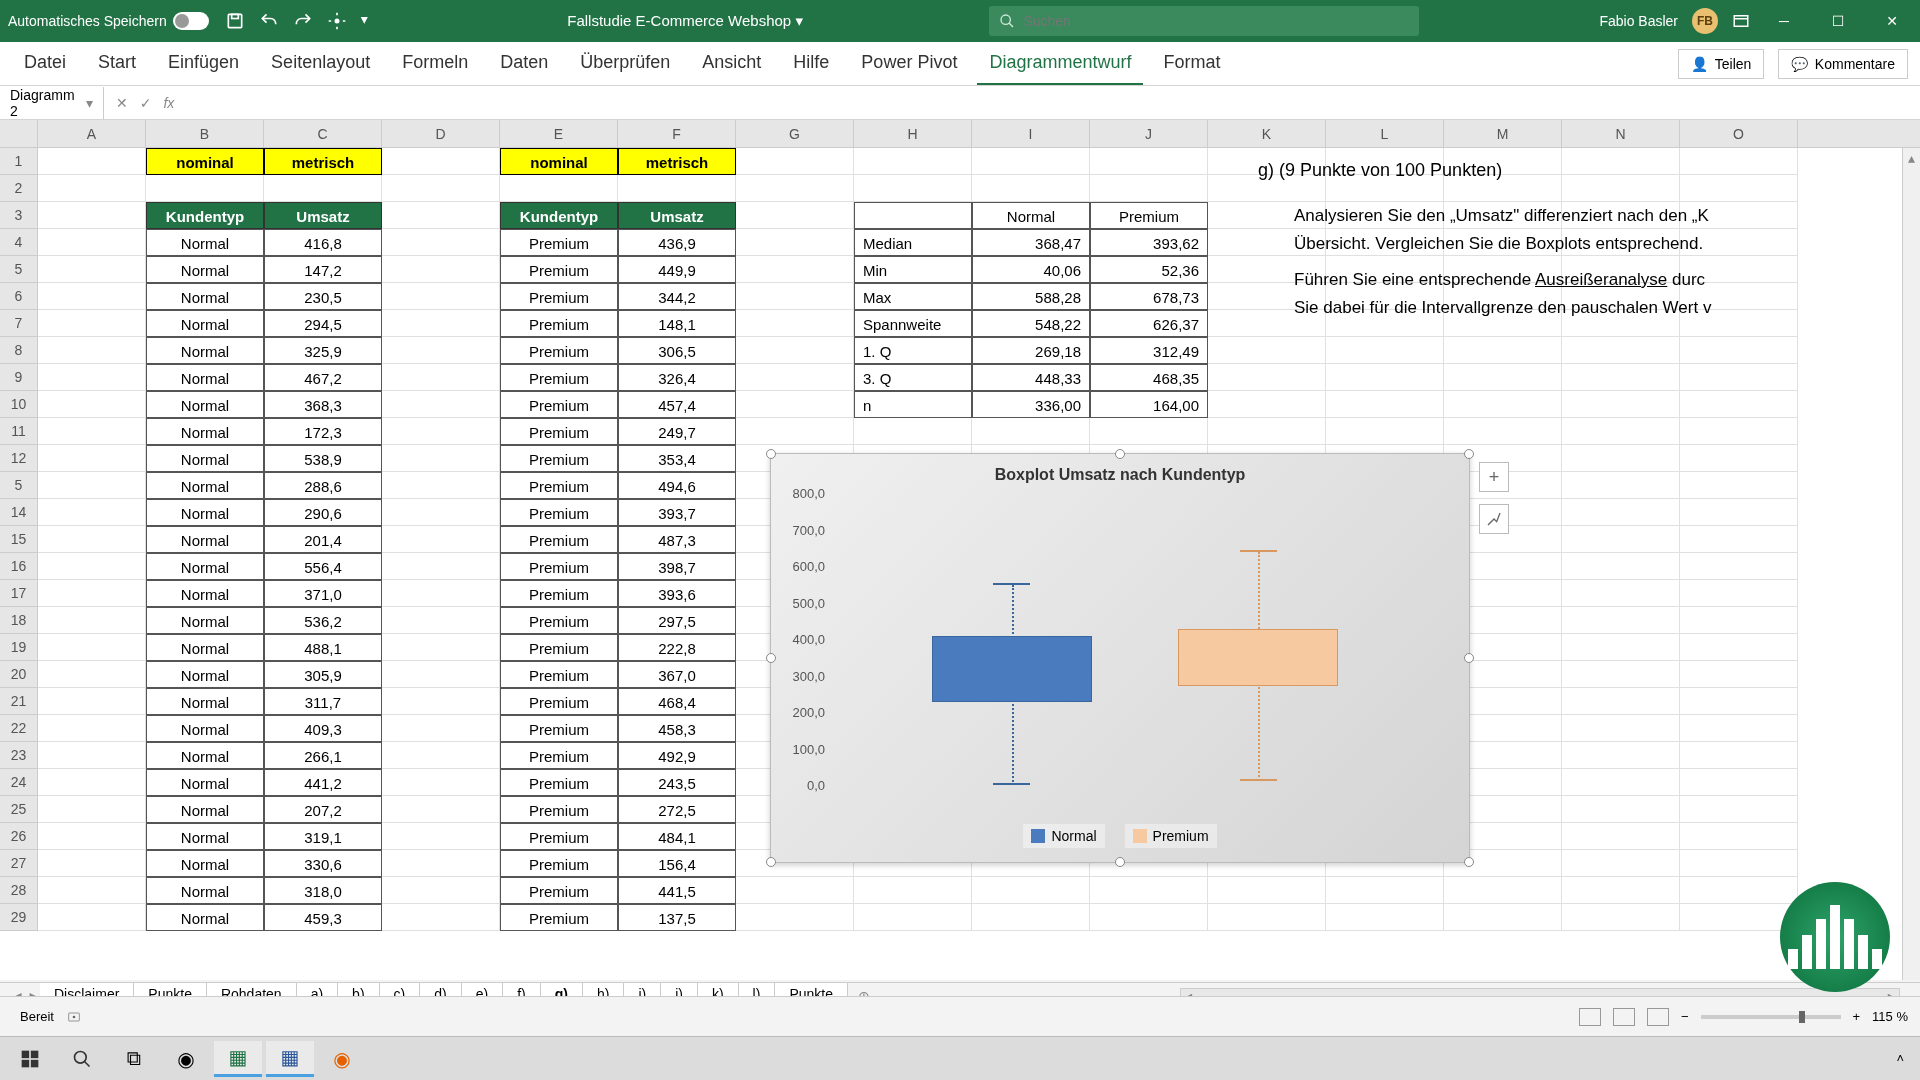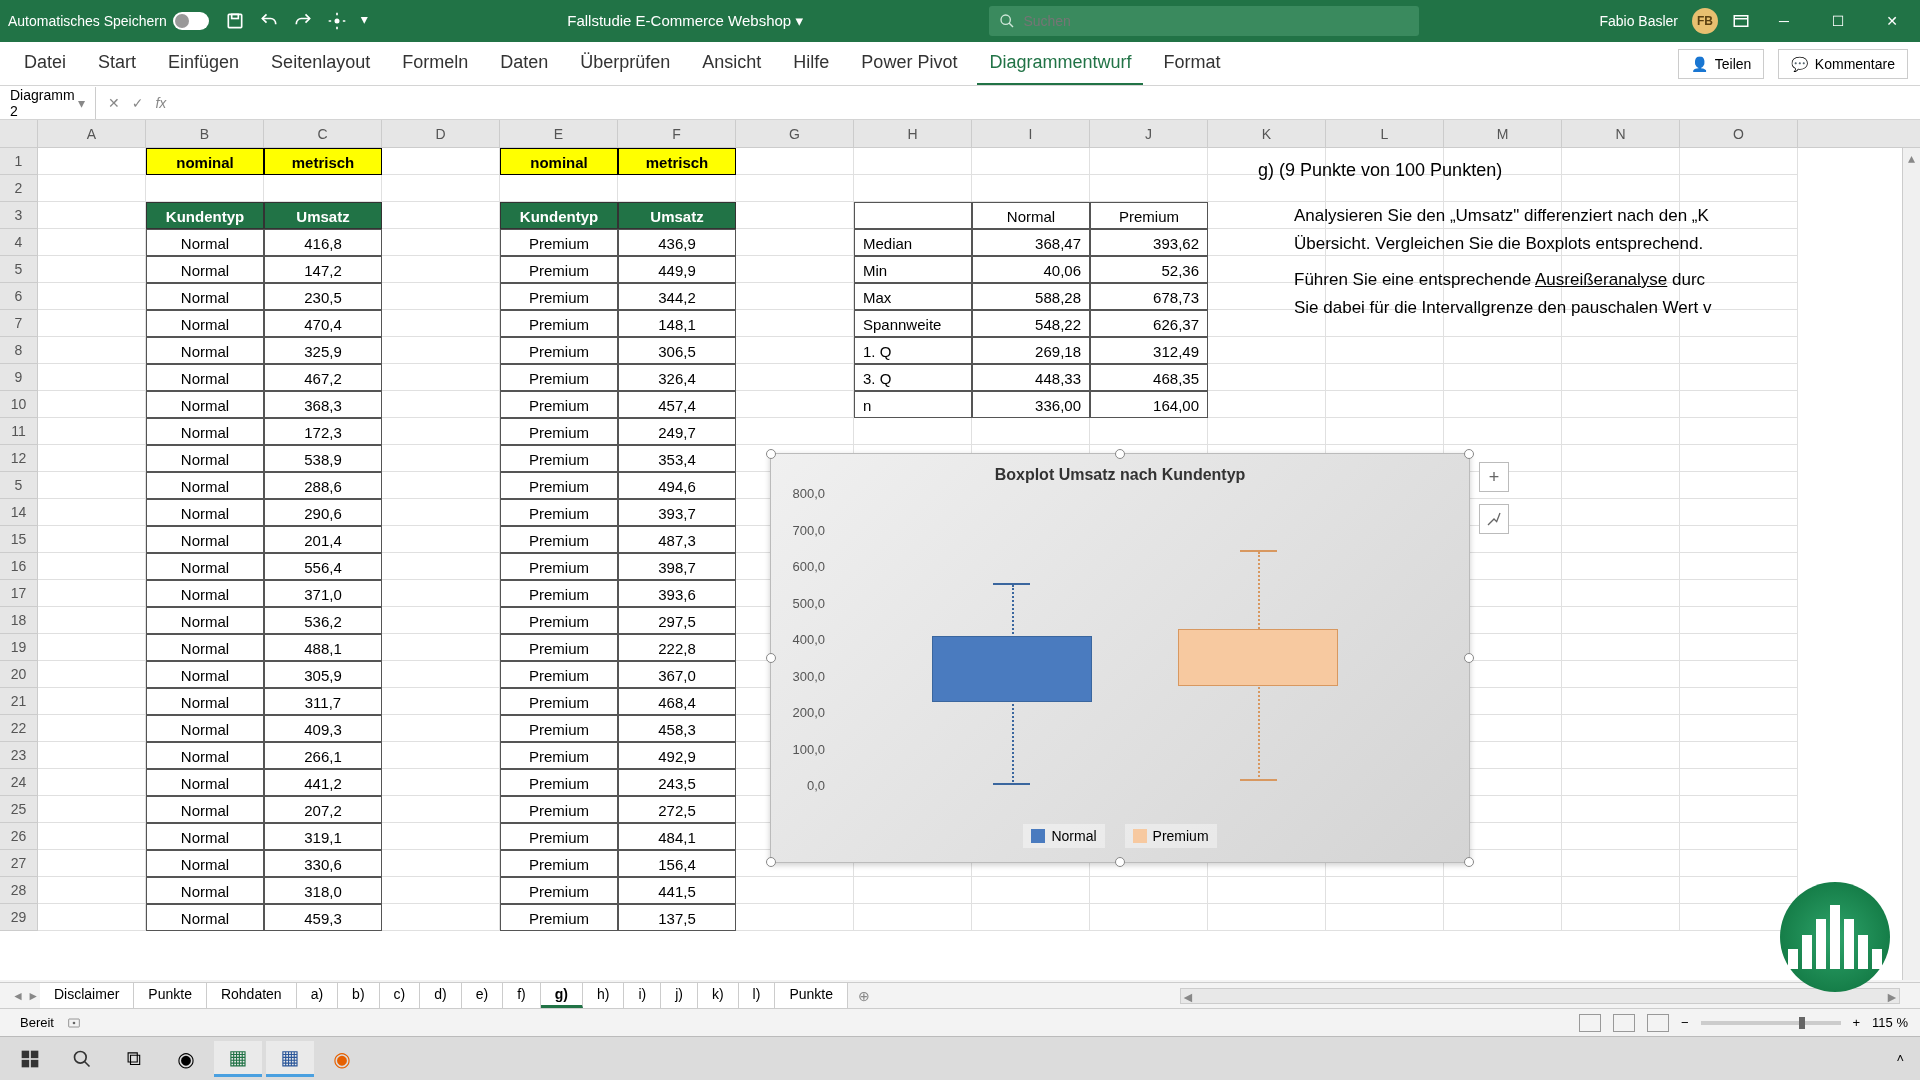--- a/index.html
+++ b/index.html
@@ -23,21 +23,21 @@
 .ribbon { height:44px; background:#fff; border-bottom:1px solid #d4d4d4; display:flex; align-items:center; padding:0 12px; }
 .tabs { display:flex; gap:8px; }
 .tab { padding:10px 12px; font-size:18px; cursor:pointer; color:#333; }
 .tab.active { border-bottom:2px solid #217346; color:#217346; }
 .ribbon-right { margin-left:auto; display:flex; gap:14px; }
 .ribbon-btn { display:flex; align-items:center; gap:6px; padding:6px 12px; border:1px solid #ccc; font-size:14px; cursor:pointer; }
 .share { background:#fff; }
 
 
 .fbar { height:34px; background:#fff; border-bottom:1px solid #d4d4d4; display:flex; align-items:center; }
-.namebox { width:96px; border-right:1px solid #ccc; padding:0 10px; font-size:14px; display:flex; align-items:center; justify-content:space-between; }
+.namebox { width:104px; border-right:1px solid #ccc; padding:0 10px; font-size:14px; display:flex; align-items:center; justify-content:space-between; }
 .fx-icons { display:flex; gap:12px; padding:0 12px; color:#888; }
 .fx-input { flex:1; padding:0 10px; }
 
 
 .sheet { position:absolute; top:120px; left:0; right:0; bottom:80px; background:#fff; overflow:hidden; }
 .colheads { display:flex; height:28px; border-bottom:1px solid #ccc; background:#e6e6e6; }
 .corner { width:38px; border-right:1px solid #ccc; background:#e6e6e6; }
 .ch { text-align:center; border-right:1px solid #ccc; font-size:14px; line-height:28px; color:#555; }
 .rows { position:absolute; top:28px; left:0; right:0; bottom:0; }
 .row { display:flex; height:27px; }
@@ -99,21 +99,21 @@
 
 .logo-circle { position:absolute; right:30px; bottom:54px; width:110px; height:110px; border-radius:50%; background:radial-gradient(circle,#2ea36a,#0b6e3a); display:flex; align-items:center; justify-content:center; }
 .logo-bars { display:flex; align-items:flex-end; gap:4px; }
 .logo-bars div { width:10px; background:#fff; }
 
 
 .wtask { position:absolute; left:0; right:0; bottom:0; height:44px; background:#dcdcdc; display:flex; align-items:center; gap:4px; padding:0 6px; border-top:1px solid #bbb; display:none; }
 
 
 
-.status { bottom:44px; height:28px;padding-left:20px; }
+.status { bottom:44px; height:40px;padding-left:20px; }
 .sheettabs { bottom:72px; }
 .sheet { bottom:100px; }
 .wtask { display:flex; }
 .wtask .ti { width:48px; height:36px; display:flex; align-items:center; justify-content:center; font-size:20px; cursor:pointer; }
 .wtask .ti.active { border-bottom:3px solid #4aa0e0; background:#eaeaea; }
 .tray { margin-left:auto; display:flex; align-items:center; gap:10px; padding-right:10px; font-size:13px; }
 
 .logo-circle { bottom:88px; }
 
 svg { display:block; }
@@ -345,21 +345,21 @@
         <div class="cell c-K"></div>
         <div class="cell c-L"></div>
         <div class="cell c-M"></div>
         <div class="cell c-N"></div>
         <div class="cell c-O"></div>
       </div>
       <div class="row">
         <div class="rh">7</div>
         <div class="cell c-A"></div>
         <div class="cell c-B tbl-border">Normal</div>
-        <div class="cell c-C tbl-border">470,4</div>
+        <div class="cell c-C tbl-border">294,5</div>
         <div class="cell c-D"></div>
         <div class="cell c-E tbl-border">Premium</div>
         <div class="cell c-F tbl-border">148,1</div>
         <div class="cell c-G"></div>
         <div class="cell c-H stats-label">Spannweite</div>
         <div class="cell c-I stats-val">548,22</div>
         <div class="cell c-J stats-val">626,37</div>
         <div class="cell c-K"></div>
         <div class="cell c-L"></div>
         <div class="cell c-M"></div>

